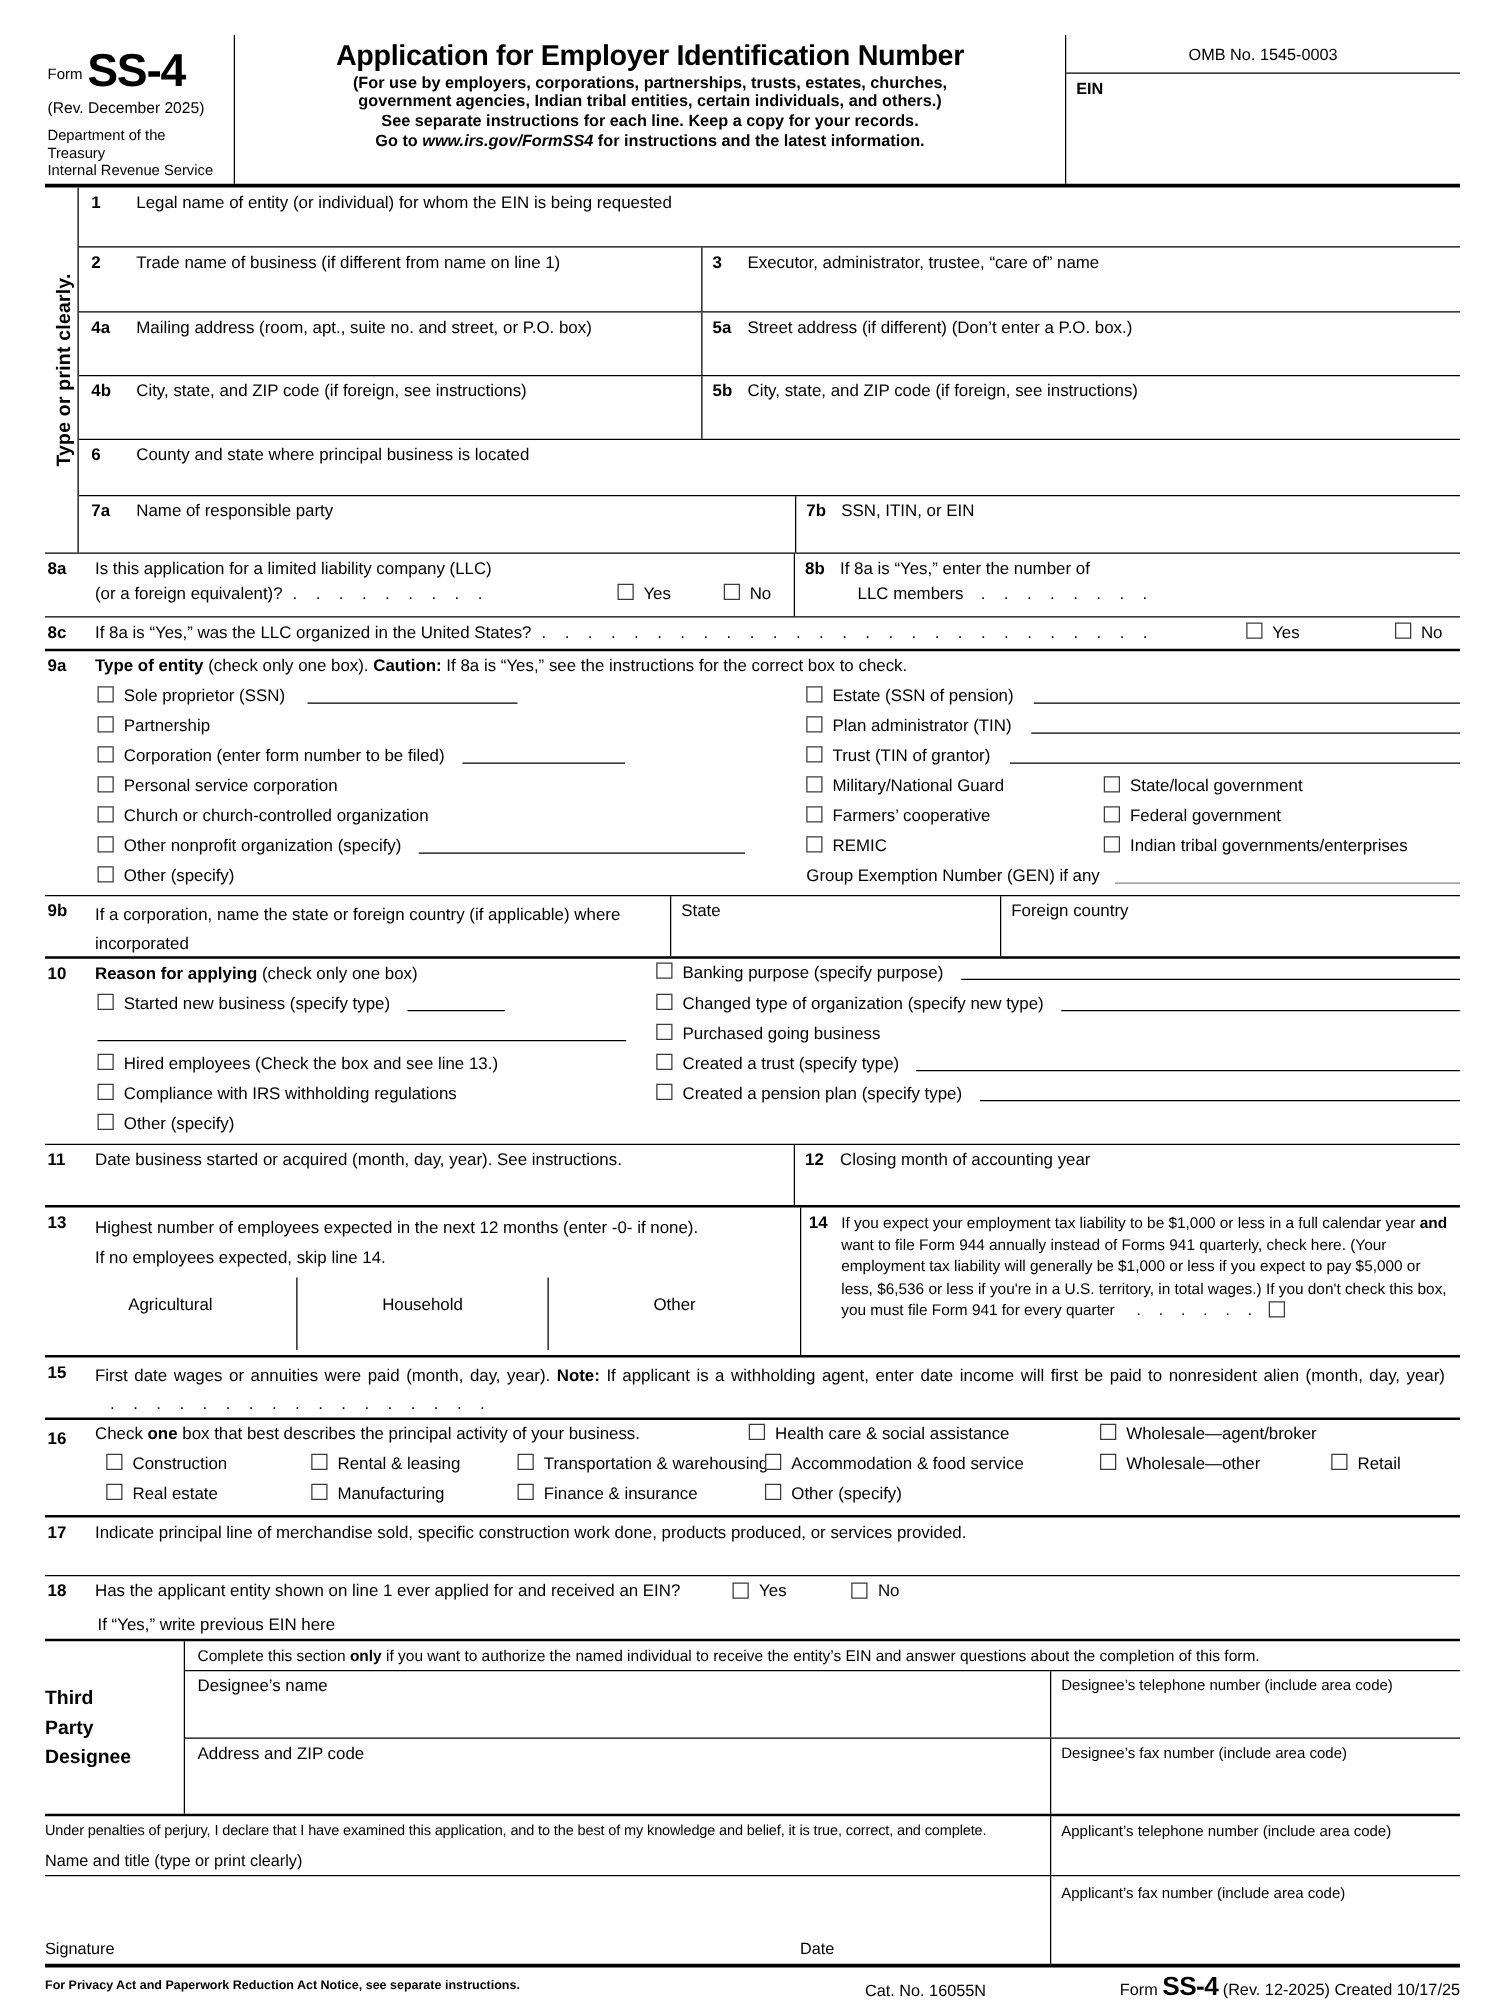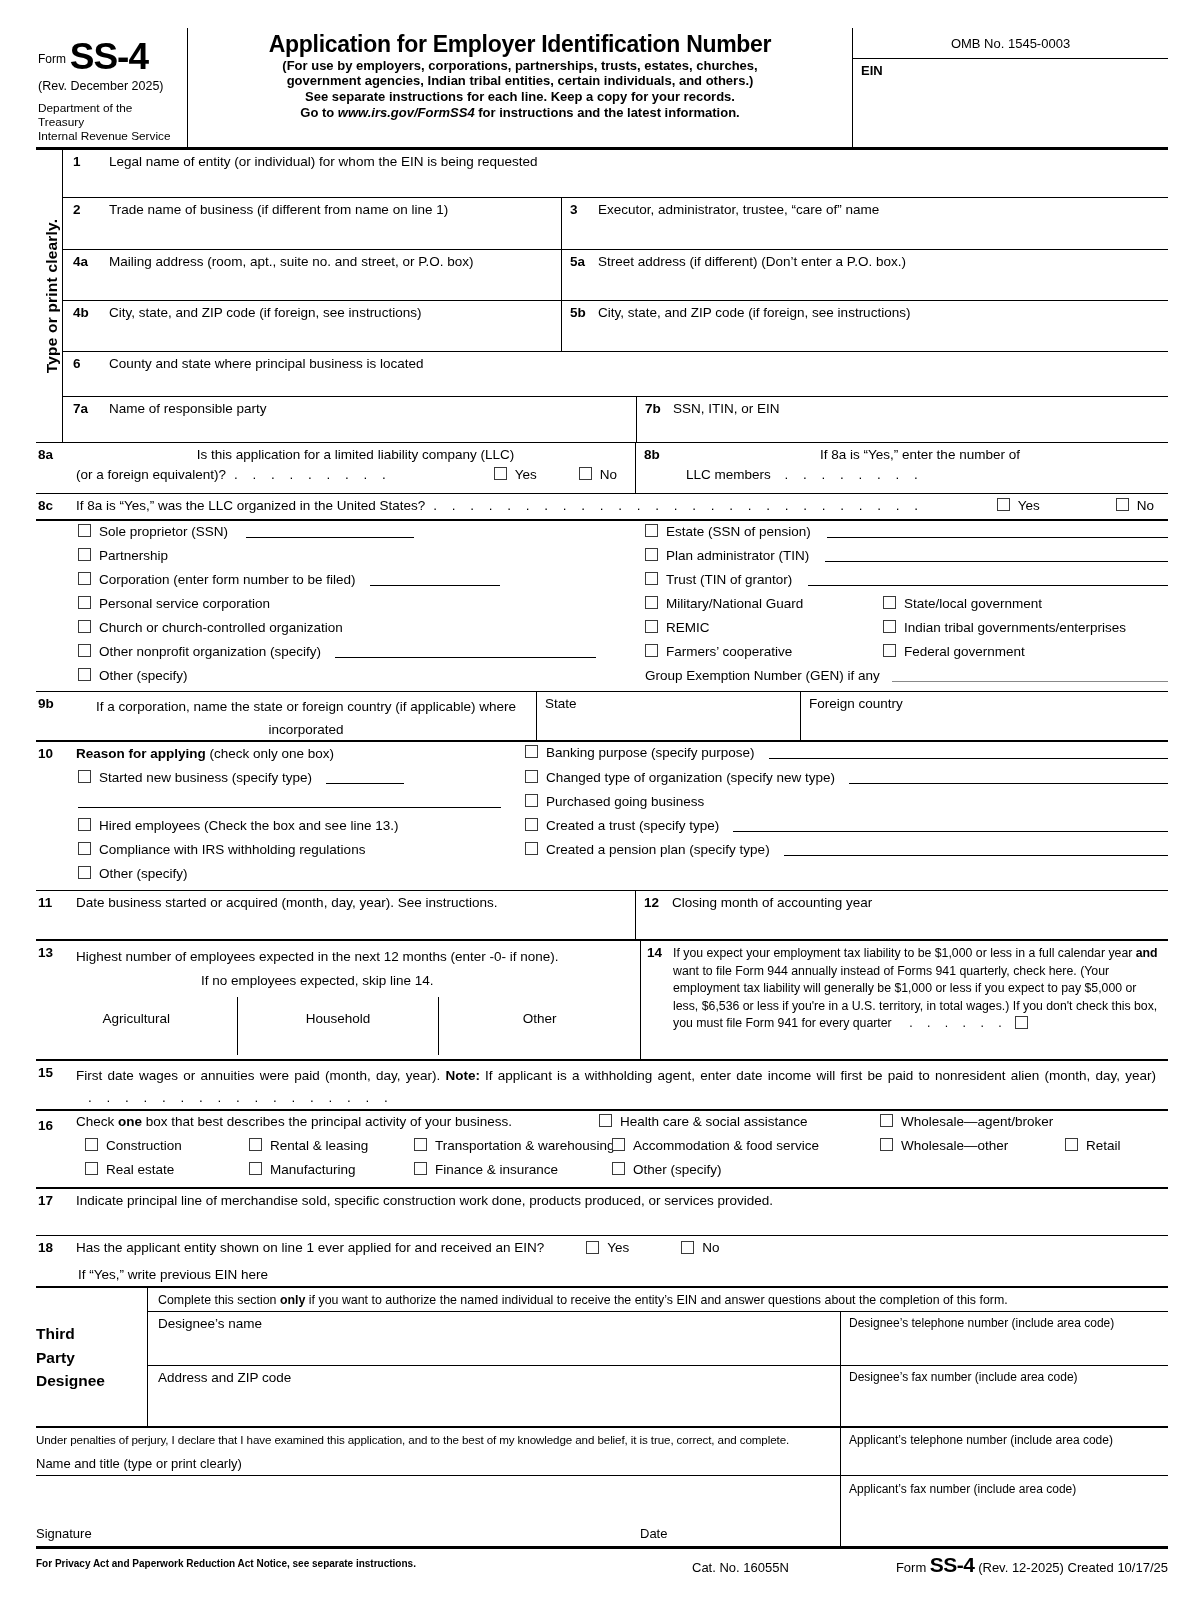--- a/index.html
+++ b/index.html
@@ -32,21 +32,21 @@
   .hdr-right { flex: 0 0 316px; border-left: 1.5px solid #000; }
   .omb { text-align: center; font-size: 13px; padding: 8px 4px 7px 4px; border-bottom: 1.5px solid #000; }
   .ein { font-weight: 700; font-size: 13px; padding: 4px 0 0 8px; height: 70px; }
 
   
   .row { display: flex; border-bottom: 1.2px solid #000; position: relative; }
   .cellL { position: relative; display: flex; }
   .cellR { position: relative; display: flex; border-left: 1.2px solid #000; }
   .num  { font-weight: 700; flex: 0 0 40px; padding: 4px 0 0 2px; }
   .num2 { font-weight: 700; flex: 0 0 36px; padding: 4px 0 0 8px; }
-  .lab  { padding-top: 4px; text-align: center; }
+  .lab  { padding-top: 4px; }
 
   
   .toprows { position: relative; margin-left: 26px; border-left: 1.5px solid #000; }
   .tnum { font-weight: 700; flex: 0 0 46px; padding: 4px 0 0 10px; }
   .rot-label {
     position: absolute; left: -169px; top: 136px; width: 318px; height: 20px;
     transform: rotate(-90deg);
     text-align: center; font-weight: 700; font-size: 15.5px; letter-spacing: 0.2px;
     white-space: nowrap;
   }
@@ -245,20 +245,26 @@
     <span class="lab">If 8a is “Yes,” was the LLC organized in the United States?</span>
     <span class="dotfill" style="padding-top:4px">. . . . . . . . . . . . . . . . . . . . . . . . . . .</span>
     <span class="cb" style="margin-top:4px"></span>
     <span class="cbl lab" style="padding-top:4px">Yes</span>
     <span style="width:76px"></span>
     <span class="cb" style="margin-top:4px"></span>
     <span class="cbl lab" style="padding-top:4px;margin-right:14px">No</span>
   </div>
 
   <div style="border-bottom:1.2px solid #000;padding-bottom:2px">
+    <div style="display:flex;height:25px">
+      <span class="num">9a</span>
+      <span class="lab">
+        <span class="b">Type of entity</span><span> (check only one box). </span><span class="b">Caution:</span><span> If 8a is “Yes,” see the instructions for the correct box to check.</span>
+      </span>
+    </div>
     <div class="g9">
       <div class="g9-left">
         <div class="cbrow">
           <span class="cb"></span>
           <span class="cbl">Sole proprietor (SSN)</span>
           <span class="wl" style="width:168px;margin-left:18px"></span>
         </div>
         <div class="cbrow">
           <span class="cb"></span>
           <span class="cbl">Partnership</span>
@@ -303,29 +309,29 @@
           <span class="wlgrow" style="margin-left:16px"></span>
         </div>
         <div class="cbrow">
           <span class="cb"></span>
           <span class="cbl sub2">Military/National Guard</span>
           <span class="cb"></span>
           <span class="cbl">State/local government</span>
         </div>
         <div class="cbrow">
           <span class="cb"></span>
+          <span class="cbl sub2">Farmers’ cooperative</span>
+          <span class="cb"></span>
+          <span class="cbl">Federal government</span>
+        </div>
+        <div class="cbrow">
+          <span class="cb"></span>
           <span class="cbl sub2">REMIC</span>
           <span class="cb"></span>
           <span class="cbl">Indian tribal governments/enterprises</span>
-        </div>
-        <div class="cbrow">
-          <span class="cb"></span>
-          <span class="cbl sub2">Farmers’ cooperative</span>
-          <span class="cb"></span>
-          <span class="cbl">Federal government</span>
         </div>
         <div class="cbrow">
           <span>Group Exemption Number (GEN) if any</span>
           <span class="wlgrow" style="margin-left:12px;border-bottom-color:#888"></span>
         </div>
       </div>
     </div>
   </div>
 
   <div class="row" style="height:50px;border-bottom-width:2px">

